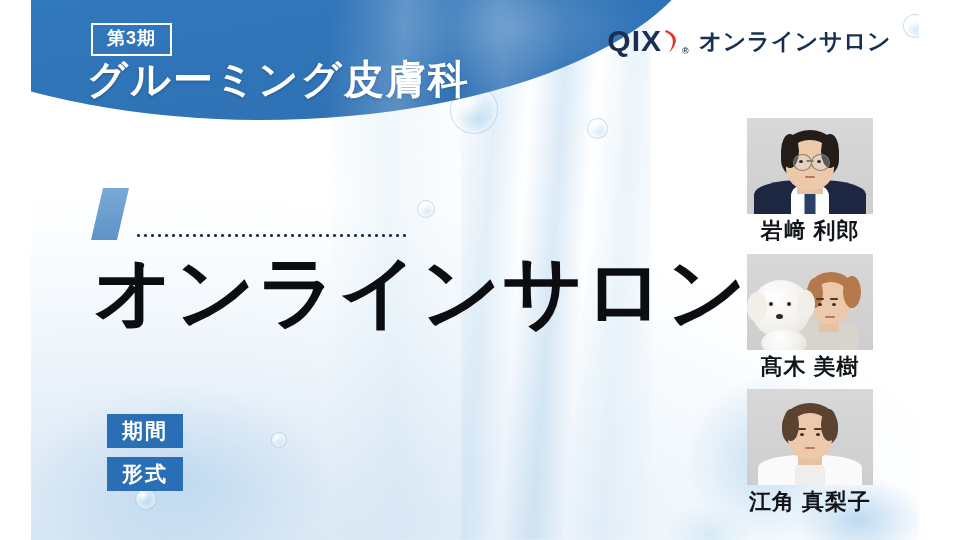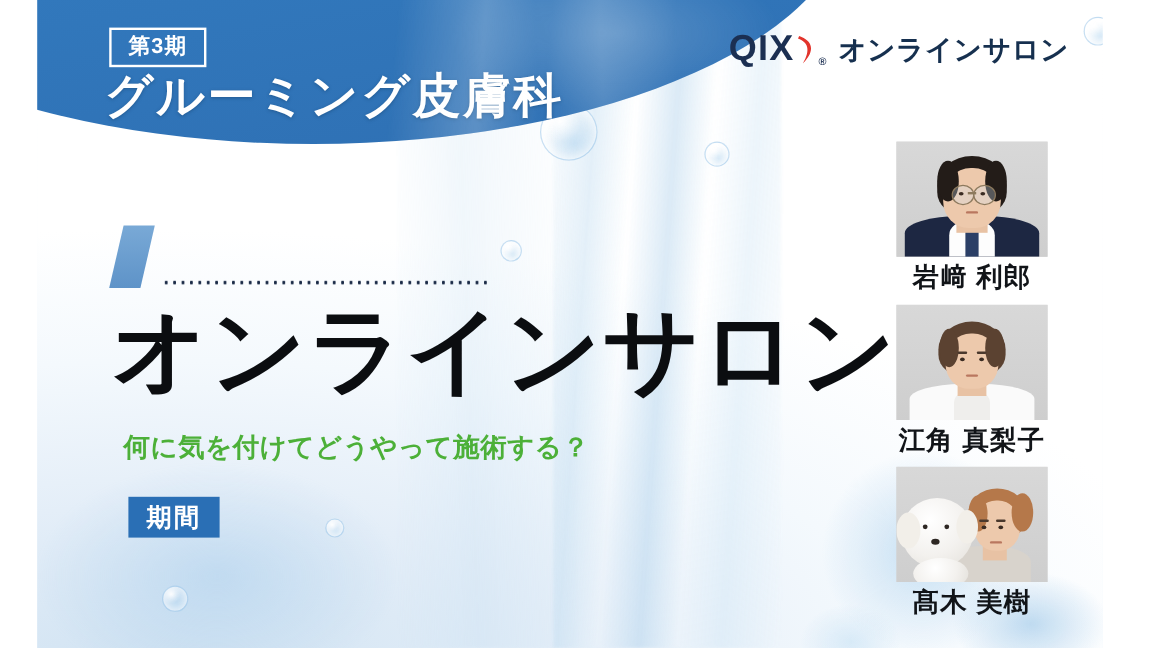--- a/index.html
+++ b/index.html
@@ -207,27 +207,27 @@
     <span class="brand-sub">オンラインサロン</span>
   </div>
 
 
   <div class="adv-row">
     <span class="adv-mark"></span>
   </div>
   <div class="adv-dots"></div>
 
   <div class="main-title">オンラインサロン</div>
-  <div class="sub-q">何に気を付けてどうやって施術する？</div>
 
   <div class="info">
     <div class="info-row">
       <span class="info-key">期間</span>
     </div>
     <div class="info-row">
+      <span class="info-key">形式</span>
     </div>
   </div>
 
   <div class="speakers">
 
     <div class="speaker">
       <div class="photo">
         <div class="p-bg"></div>
         <div class="p-body" style="width:112px;height:34px;background:#1d2742;"></div>
         <div class="p-collar" style="left:44px;bottom:0;width:38px;height:30px;background:#fdfdfd;border-radius:40% 40% 0 0;"></div>
@@ -238,39 +238,20 @@
         <div class="p-hair-side" style="left:34px;top:16px;width:18px;height:34px;background:#231c18;"></div>
         <div class="p-hair-side" style="left:74px;top:16px;width:18px;height:34px;background:#231c18;"></div>
         <div class="p-glass" style="left:46px;top:36px;"></div>
         <div class="p-glass" style="left:64px;top:36px;"></div>
         <div class="p-glass-bridge"></div>
         <div class="p-eye" style="left:52px;top:42px;"></div>
         <div class="p-eye" style="left:70px;top:42px;"></div>
         <div class="p-mouth" style="top:58px;"></div>
       </div>
       <div class="speaker-name">岩﨑 利郎</div>
-    </div>
-
-    <div class="speaker">
-      <div class="photo">
-        <div class="p-bg"></div>
-        <div class="p-body" style="width:104px;height:30px;background:#fafafa;"></div>
-        <div class="p-collar" style="left:48px;bottom:0;width:30px;height:24px;background:#efeeec;border-radius:40% 40% 0 0;"></div>
-        <div class="p-neck" style="top:58px;width:24px;height:18px;"></div>
-        <div class="p-hair" style="top:14px;width:56px;height:46px;background:#5b4231;"></div>
-        <div class="p-head" style="top:24px;width:44px;height:46px;"></div>
-        <div class="p-hair-side" style="left:36px;top:20px;width:16px;height:32px;background:#5b4231;"></div>
-        <div class="p-hair-side" style="left:74px;top:20px;width:16px;height:32px;background:#5b4231;"></div>
-        <div class="p-brow" style="left:51px;top:39px;"></div>
-        <div class="p-brow" style="left:67px;top:39px;"></div>
-        <div class="p-eye" style="left:53px;top:44px;"></div>
-        <div class="p-eye" style="left:69px;top:44px;"></div>
-        <div class="p-mouth" style="top:58px;"></div>
-      </div>
-      <div class="speaker-name">江角 真梨子</div>
     </div>
 
     <div class="speaker">
       <div class="photo">
         <div class="p-bg"></div>
         <div class="p-body" style="width:72px;height:30px;left:76px;background:#d8d3cc;border-radius:44% 44% 0 0;"></div>
         <div class="p-neck" style="left:82px;top:62px;width:20px;height:16px;"></div>
         <div class="p-hair" style="left:84px;top:18px;width:48px;height:42px;background:#b5784a;"></div>
         <div class="p-head" style="left:84px;top:28px;width:38px;height:42px;"></div>
         <div class="p-hair-side" style="left:60px;top:24px;width:16px;height:30px;background:#b5784a;"></div>
@@ -284,14 +265,33 @@
         <div class="p-dogear" style="left:0px;top:38px;width:20px;height:30px;"></div>
         <div class="p-dogear" style="left:50px;top:36px;width:18px;height:28px;"></div>
         <div class="p-dogeye" style="left:22px;top:48px;"></div>
         <div class="p-dogeye" style="left:40px;top:48px;"></div>
         <div class="p-dognose" style="left:29px;top:60px;"></div>
         <div class="p-dog" style="left:14px;top:76px;width:46px;height:26px;"></div>
       </div>
       <div class="speaker-name">髙木 美樹</div>
     </div>
 
+    <div class="speaker">
+      <div class="photo">
+        <div class="p-bg"></div>
+        <div class="p-body" style="width:104px;height:30px;background:#fafafa;"></div>
+        <div class="p-collar" style="left:48px;bottom:0;width:30px;height:24px;background:#efeeec;border-radius:40% 40% 0 0;"></div>
+        <div class="p-neck" style="top:58px;width:24px;height:18px;"></div>
+        <div class="p-hair" style="top:14px;width:56px;height:46px;background:#5b4231;"></div>
+        <div class="p-head" style="top:24px;width:44px;height:46px;"></div>
+        <div class="p-hair-side" style="left:36px;top:20px;width:16px;height:32px;background:#5b4231;"></div>
+        <div class="p-hair-side" style="left:74px;top:20px;width:16px;height:32px;background:#5b4231;"></div>
+        <div class="p-brow" style="left:51px;top:39px;"></div>
+        <div class="p-brow" style="left:67px;top:39px;"></div>
+        <div class="p-eye" style="left:53px;top:44px;"></div>
+        <div class="p-eye" style="left:69px;top:44px;"></div>
+        <div class="p-mouth" style="top:58px;"></div>
+      </div>
+      <div class="speaker-name">江角 真梨子</div>
+    </div>
+
   </div>
 </div>
 
 </body></html>

